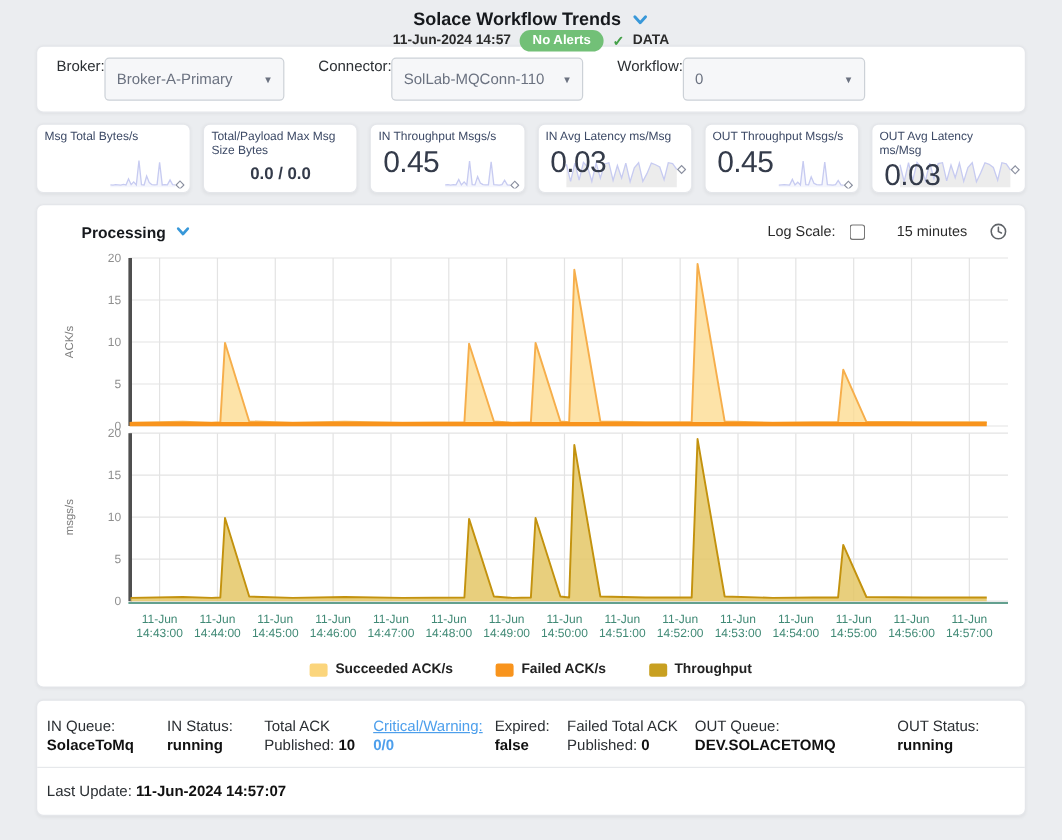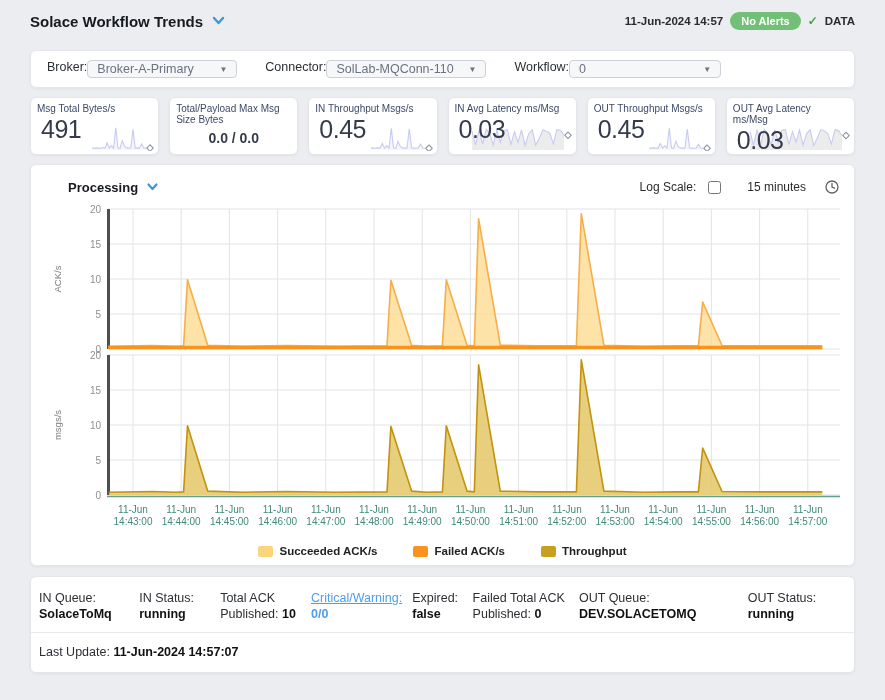--- a/index.html
+++ b/index.html
@@ -4,35 +4,35 @@
 <style>
   html,body{margin:0;padding:0;}
   body{
     width:885px;height:700px;overflow:hidden;
     background:#ebedf0;
     font-family:"Liberation Sans", sans-serif;
     color:#222;
   }
   .page{padding:8px 30px 0 30px;}
   
-  .top-row{display:flex;align-items:center;justify-content:space-between;height:26px;margin-bottom:16px;}
+  .top-row{display:flex;align-items:center;justify-content:space-between;height:26px;margin-bottom:4px;flex-direction:column;}
   .title-wrap{display:flex;align-items:center;gap:8px;}
   .page-title{font-size:15px;font-weight:bold;color:#16191d;}
   .top-right{display:flex;align-items:center;gap:7px;font-size:11.5px;font-weight:bold;color:#2b2b2b;}
   .alert-pill{background:#72c077;color:#fff;font-size:11px;font-weight:bold;padding:3px 11px;border-radius:11px;}
   .data-check{color:#43a047;font-weight:bold;font-size:12px;}
   
   .panel{background:#fff;border:1px solid #e4e6ea;border-radius:6px;box-shadow:0 1px 3px rgba(0,0,0,.05);}
   
   .filter-bar{display:flex;align-items:center;gap:10px;padding:9px 16px;margin-bottom:9px;}
   .filter-group{display:flex;align-items:flex-start;gap:0;margin-right:18px;}
   .filter-label{font-size:12.5px;color:#2b2f33;}
   .select{display:flex;align-items:center;justify-content:space-between;
     background:#f6f7f9;border:1px solid #ccd1d7;border-radius:4px;
-    height:18px;padding:0 9px;font-size:12.5px;color:#6b7280;cursor:pointer;box-sizing:border-box;}
+    height:36px;padding:0 9px;font-size:12.5px;color:#6b7280;cursor:pointer;box-sizing:border-box;}
   .select .caret{font-size:8px;color:#6b7280;margin-left:8px;}
   
   .cards-row{display:flex;gap:10px;margin-bottom:9px;}
   .metric-card{flex:1;position:relative;background:#fff;border:1px solid #e4e6ea;border-radius:6px;
     box-shadow:0 1px 3px rgba(0,0,0,.05);height:58px;padding:5px 6px 4px 6px;box-sizing:border-box;}
   .card-title{font-size:10px;color:#3d4a66;text-align:left;line-height:11px;}
   .card-value{position:relative;z-index:2;font-size:25px;color:#343b4a;line-height:30px;padding-left:4px;letter-spacing:-0.5px;}
   .card-value.center{font-size:14px;font-weight:bold;text-align:center;padding-left:0;line-height:26px;letter-spacing:0;}
   .metric-card svg.spark{position:absolute;bottom:3px;right:4px;z-index:1;}
   
@@ -99,21 +99,20 @@
       <div class="select" style="width:152px;">
         <span>0</span>
         <span class="caret">▼</span>
       </div>
     </div>
   </div>
 
   <div class="cards-row" id="cards-row">
       <div class="metric-card">
         <div class="card-title">Msg Total Bytes/s</div>
-        <div class="card-value">491</div>
         <svg width="64" height="30" class="spark">
           <path d="M2.0,27.1 L4.2,27.3 L6.3,26.9 L8.5,27.1 L10.6,27.3 L12.8,26.6 L15.0,27.1 L17.1,22.0 L19.3,26.9 L21.4,24.6 L23.6,27.1 L25.8,6.8 L27.9,26.9 L30.1,27.1 L32.2,19.7 L34.4,25.2 L36.6,26.9 L38.7,27.1 L40.9,26.9 L43.0,8.2 L45.2,27.1 L47.4,26.9 L49.5,27.1 L51.7,22.9 L53.8,26.9 L56.0,27.1 L56.0,29 L2,29 Z" fill="rgba(199,203,243,0.18)"></path>
           <polyline points="2.0,27.1 4.2,27.3 6.3,26.9 8.5,27.1 10.6,27.3 12.8,26.6 15.0,27.1 17.1,22.0 19.3,26.9 21.4,24.6 23.6,27.1 25.8,6.8 27.9,26.9 30.1,27.1 32.2,19.7 34.4,25.2 36.6,26.9 38.7,27.1 40.9,26.9 43.0,8.2 45.2,27.1 47.4,26.9 49.5,27.1 51.7,22.9 53.8,26.9 56.0,27.1" fill="none" stroke="#c7cbf1" stroke-width="1.1"></polyline>
           <rect x="57.7" y="24.779999999999998" width="4.6" height="4.6" fill="#fff" stroke="#8b90a0" stroke-width="1" transform="rotate(45 60 27.08)"></rect>
         </svg>
       </div>
       <div class="metric-card">
         <div class="card-title">Total/Payload Max Msg Size Bytes</div>
         <div class="card-value center">0.0 / 0.0</div>
       </div>

